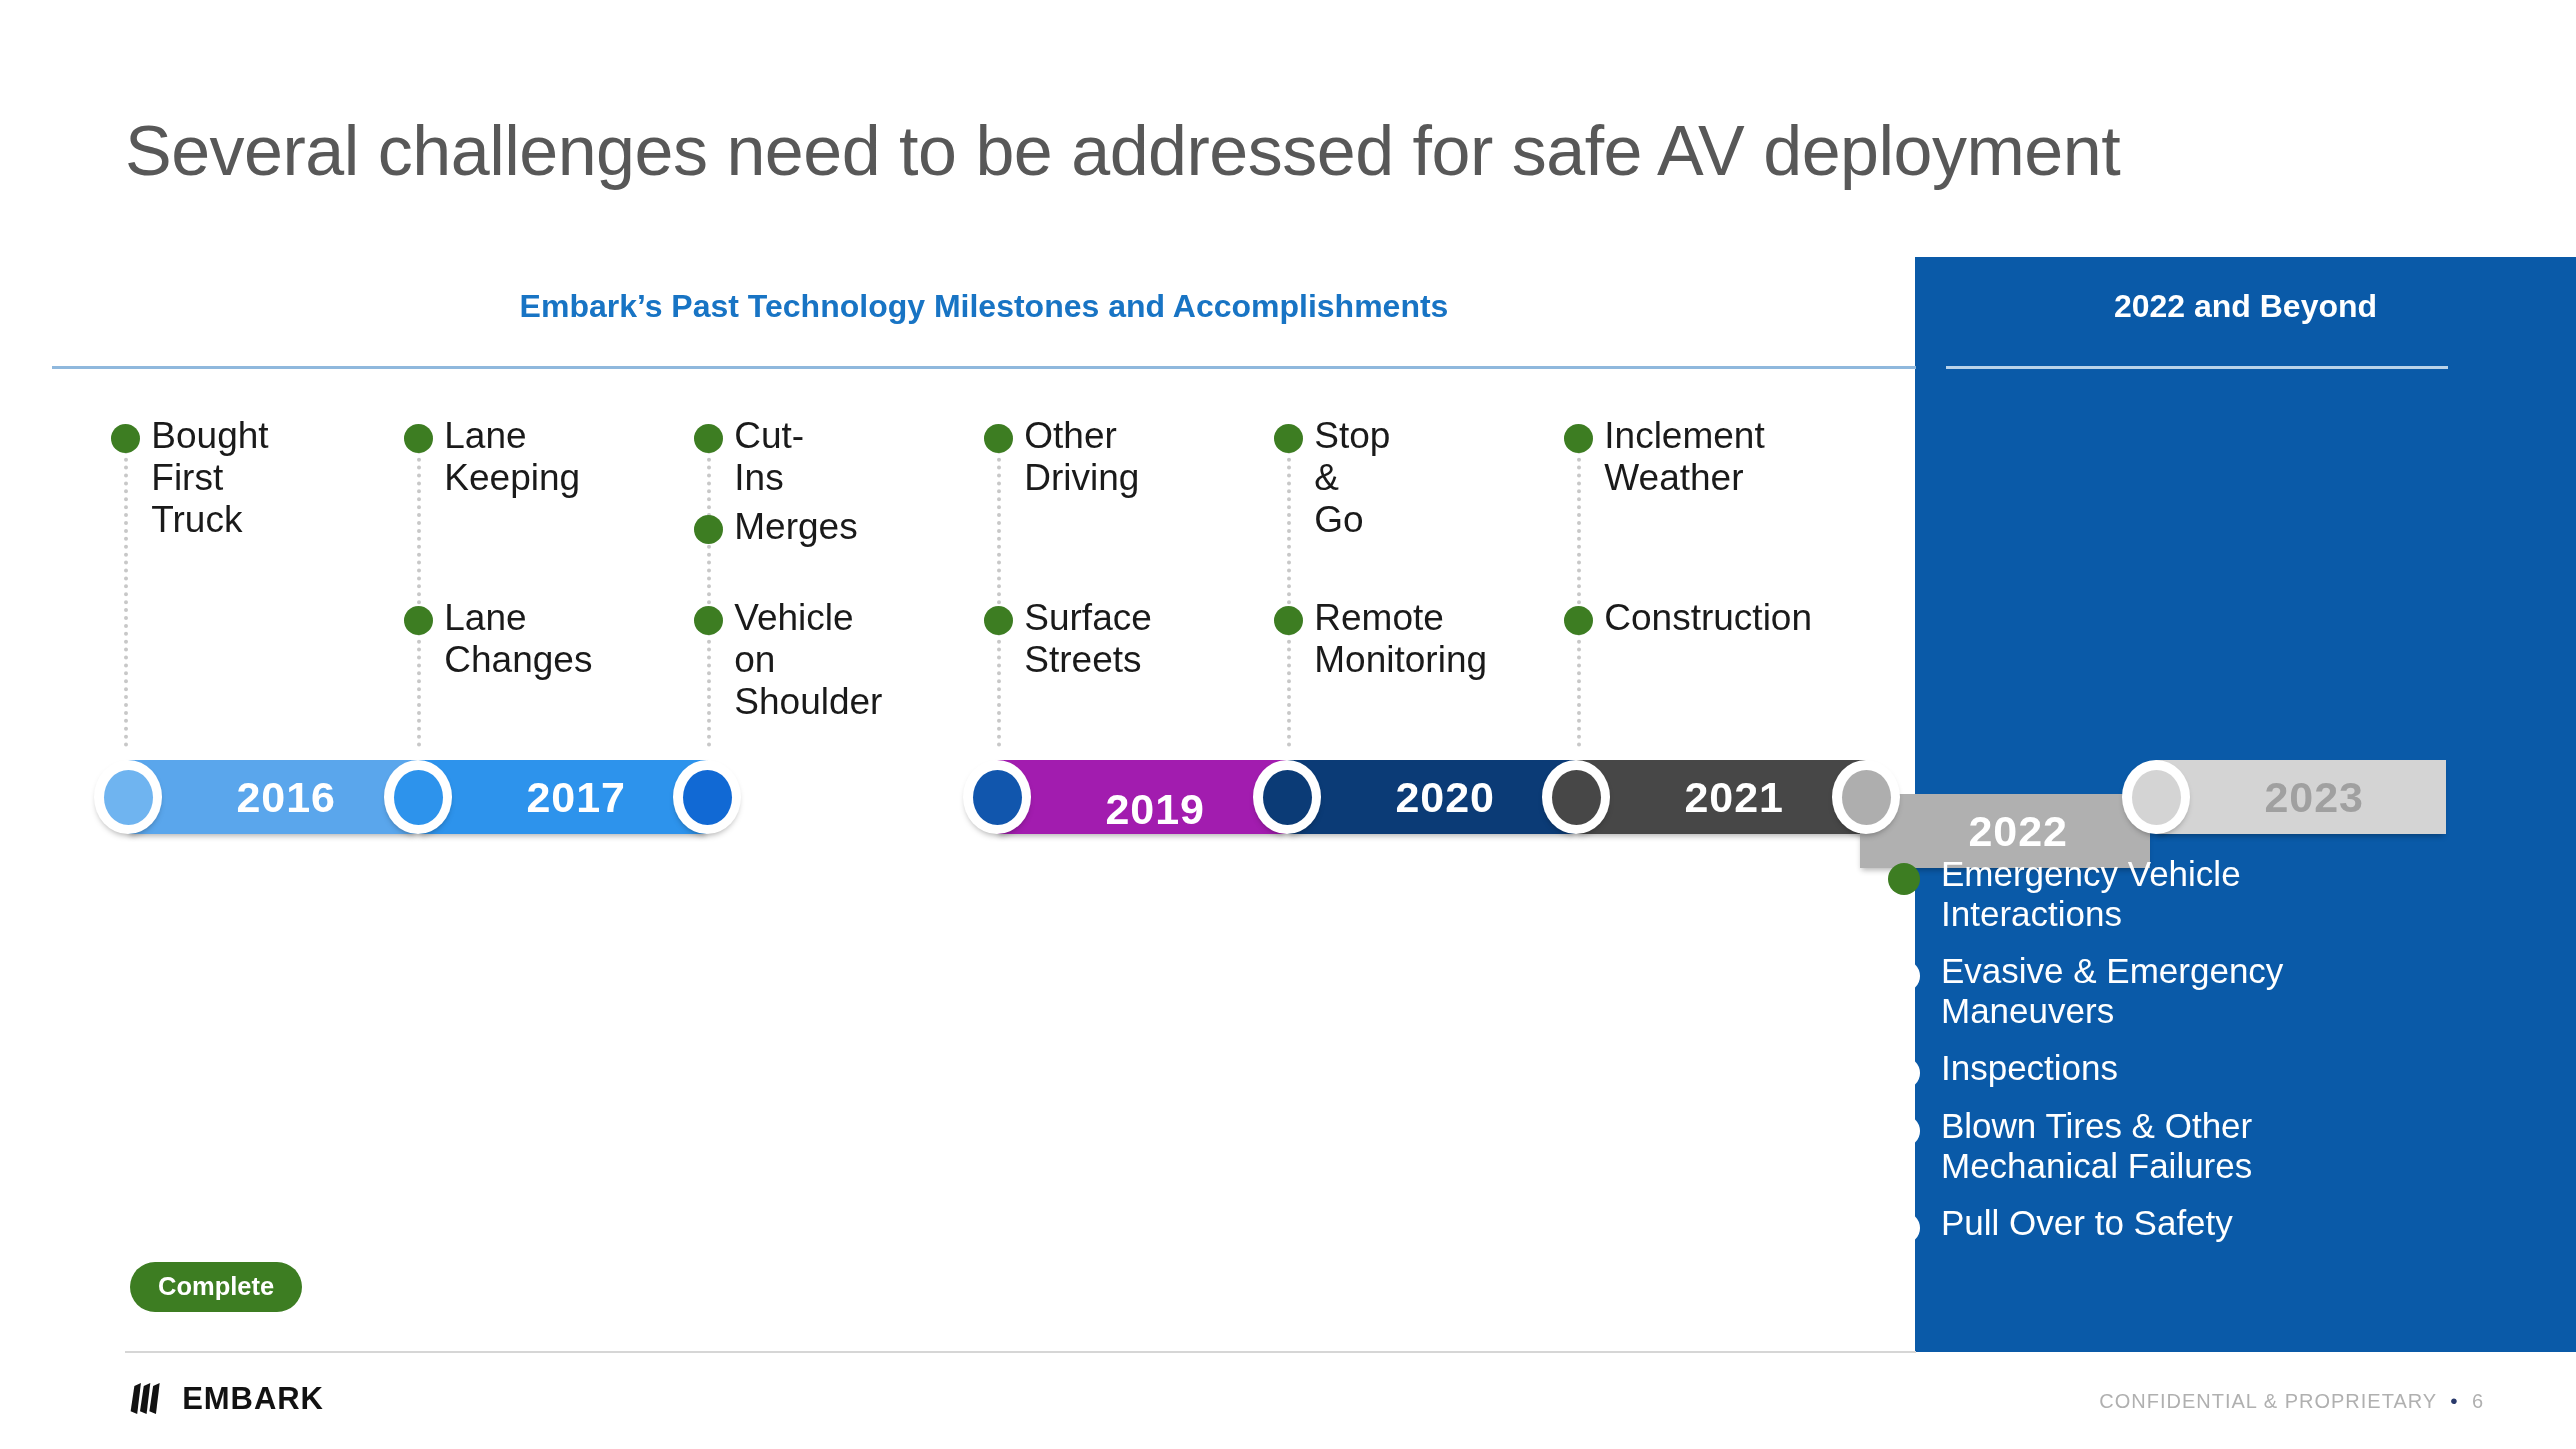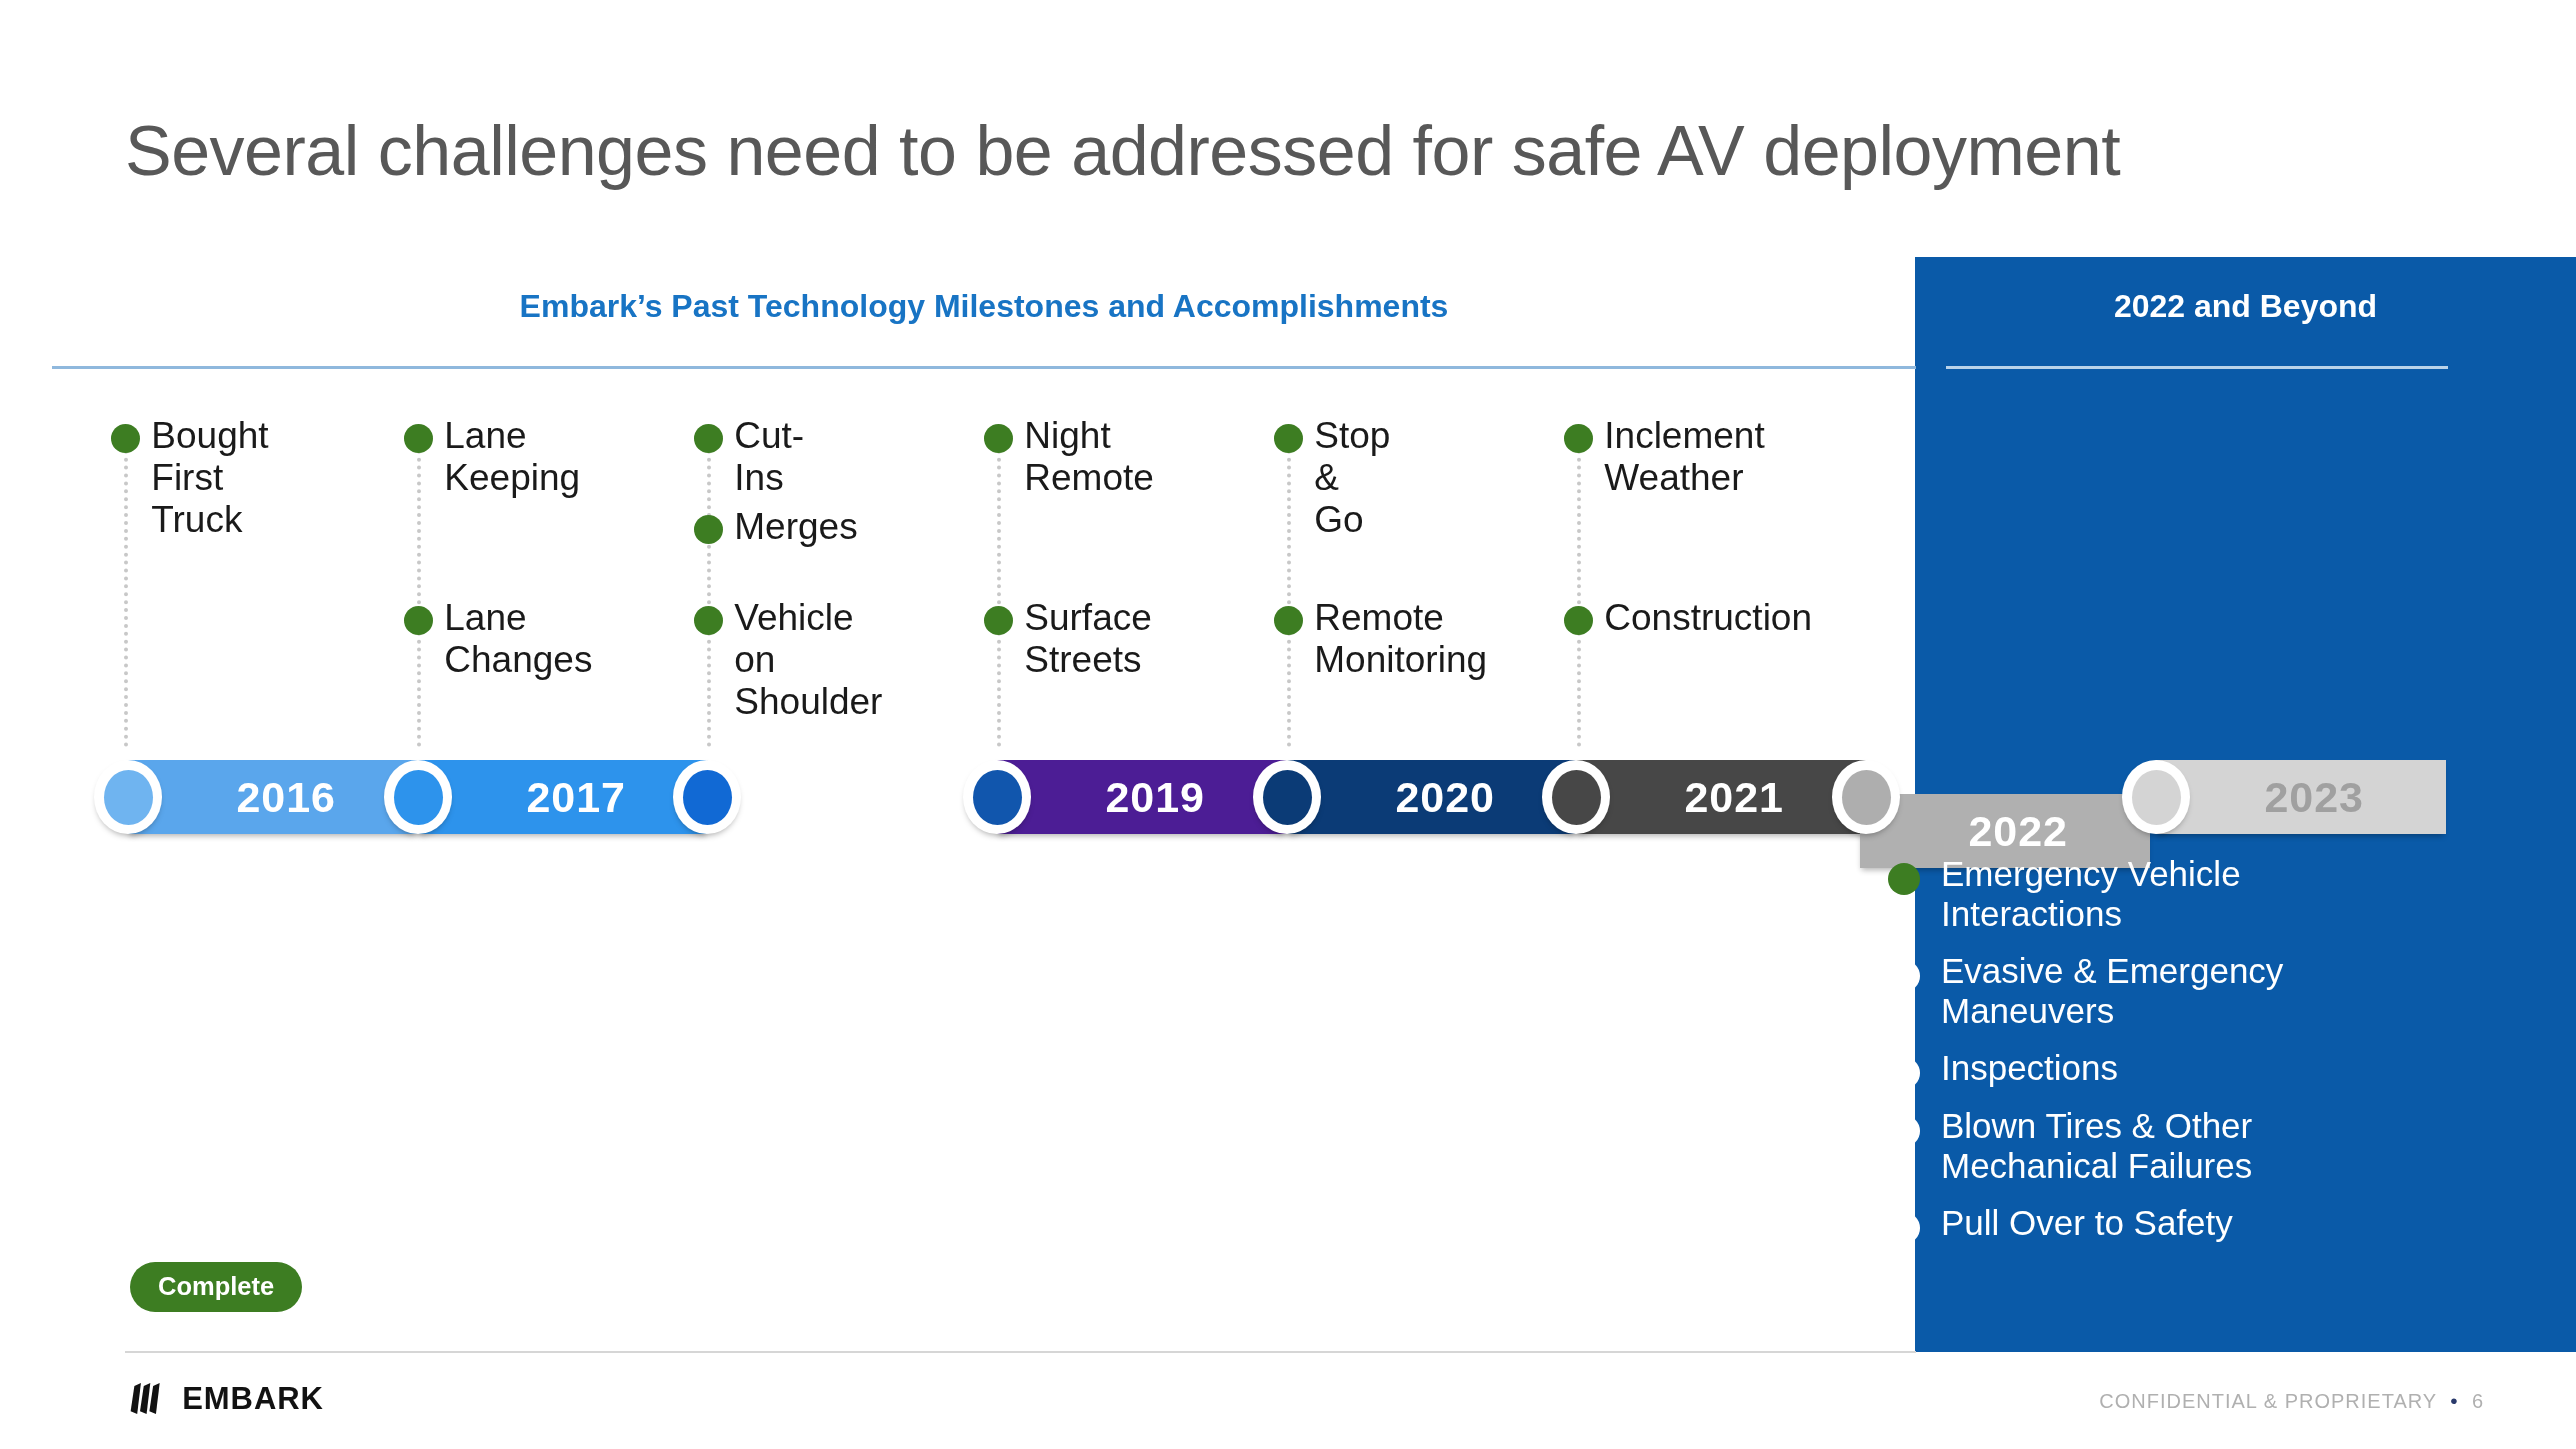--- a/index.html
+++ b/index.html
@@ -227,21 +227,21 @@
       </div>
       <div class="mcol" style="left: 694px;">
         <div class="dotline" style="left: 13.2px;"></div>
         <div class="mitem" style="top: 0px; left: 0px;"><span class="gdot"></span><span class="mlabel">Cut-Ins</span></div>
         <div class="mitem" style="top: 91px; left: 0px;"><span class="gdot"></span><span class="mlabel">Merges</span></div>
         <div class="mitem" style="top: 182px; left: 0px;"><span class="gdot"></span><span class="mlabel">Vehicle on
 Shoulder</span></div>
       </div>
       <div class="mcol" style="left: 984px;">
         <div class="dotline" style="left: 13.2px;"></div>
-        <div class="mitem" style="top: 0px; left: 0px;"><span class="gdot"></span><span class="mlabel">Night Remote</span></div>
+        <div class="mitem" style="top: 0px; left: 0px;"><span class="gdot"></span><span class="mlabel">Other Driving</span></div>
         <div class="mitem" style="top: 182px; left: 0px;"><span class="gdot"></span><span class="mlabel">Surface
 Streets</span></div>
       </div>
       <div class="mcol" style="left: 1274px;">
         <div class="dotline" style="left: 13.2px;"></div>
         <div class="mitem" style="top: 0px; left: 0px;"><span class="gdot"></span><span class="mlabel">Stop &amp; Go</span></div>
         <div class="mitem" style="top: 182px; left: 0px;"><span class="gdot"></span><span class="mlabel">Remote
 Monitoring</span></div>
       </div>
       <div class="mcol" style="left: 1564px;">
@@ -261,21 +261,21 @@
       </div>
       <div class="seg" style="left: 324px; width: 290px; background: rgb(45, 147, 236);">
         <span style="color: rgb(255, 255, 255);">2017</span>
       </div>
       <div class="node" style="left: 290px;">
         <i style="background: rgb(45, 147, 236);"></i>
       </div>
       <div class="node" style="left: 579px;">
         <i style="background: rgb(17, 105, 212);"></i>
       </div>
-      <div class="seg" style="left: 903px; width: 290px; background: #4c1d95;">
+      <div class="seg" style="left: 903px; width: 290px; background: #a21caf; align-items: flex-end;">
         <span style="color: rgb(255, 255, 255);">2019</span>
       </div>
       <div class="node" style="left: 869px;">
         <i style="background: rgb(17, 86, 173);"></i>
       </div>
       <div class="seg" style="left: 1193px; width: 290px; background: rgb(11, 59, 118);">
         <span style="color: rgb(255, 255, 255);">2020</span>
       </div>
       <div class="node" style="left: 1159px;">
         <i style="background: rgb(11, 59, 118);"></i>

